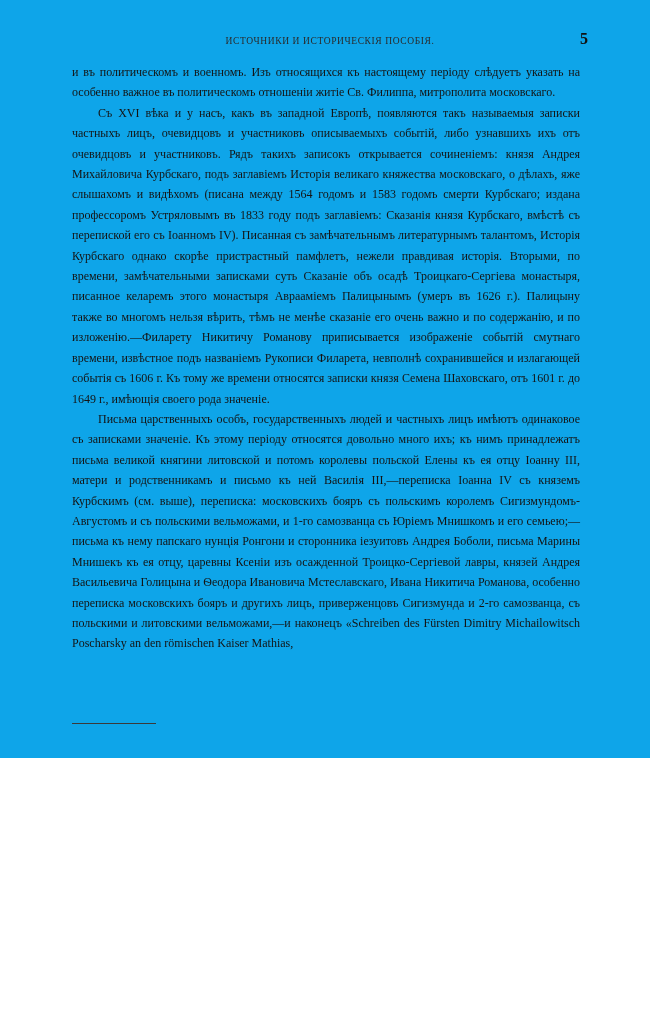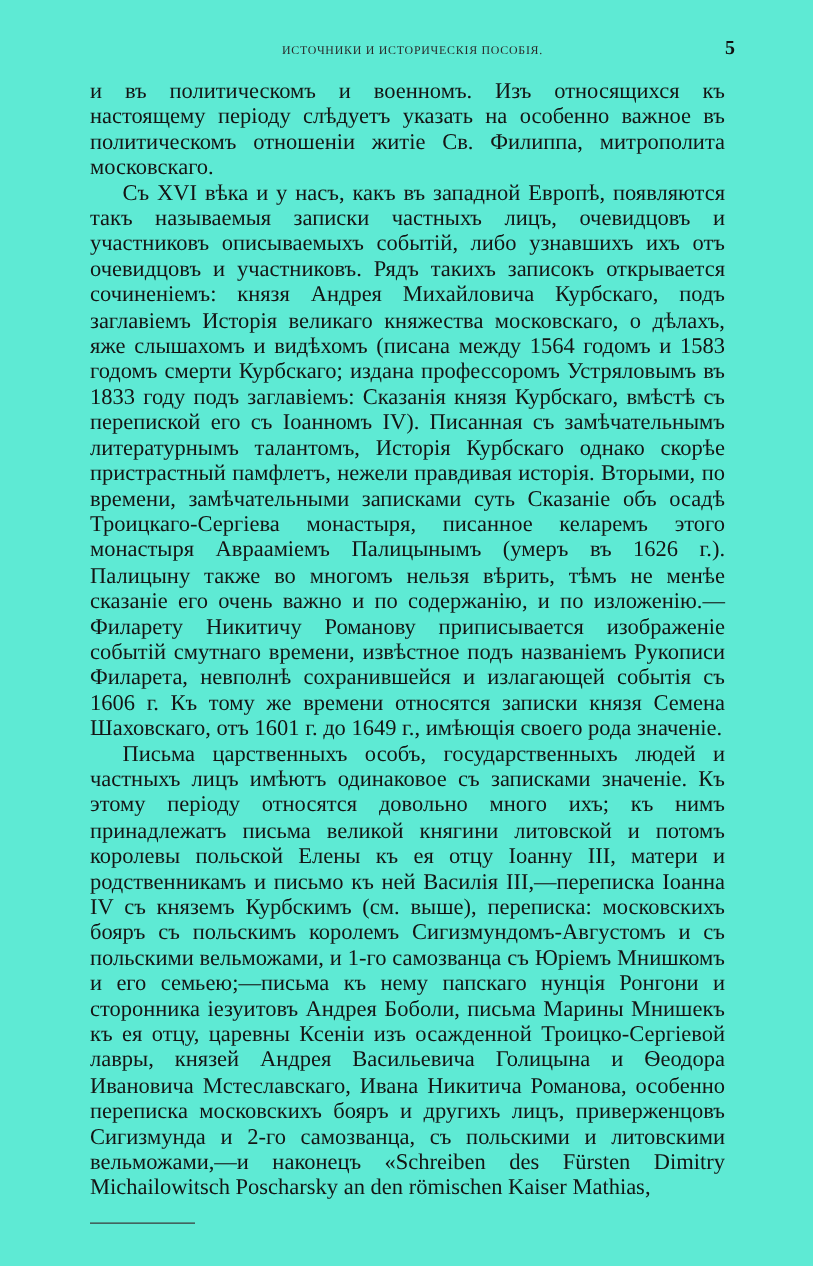--- a/index.html
+++ b/index.html
@@ -12,22 +12,22 @@
     height: 1013px;
     font-family: "Liberation Serif", "DejaVu Serif", serif;
     color: #1a1a1a;
     position: relative;
     overflow: hidden;
   }
   .page {
     position: absolute;
     left: 0; top: 0;
     width: 650px;
-    height: 1013px;
-    background: #5eead4;
+    height: 758px;
+    background: #0ea5e9;
   }
   .header-row {
     position: absolute;
     left: 70px;
     top: 36px;
     width: 520px;
     display: flex;
     align-items: baseline;
     justify-content: center;
   }
@@ -46,21 +46,21 @@
     top: 30px;
     font-size: 16px;
     font-weight: bold;
     color: #111;
   }
   .body-text {
     position: absolute;
     left: 72px;
     top: 62px;
     width: 508px;
-    font-size: 18px;
+    font-size: 12px;
     line-height: 20.4px;
     text-align: justify;
     color: #141414;
   }
   .para {
     margin: 0 0 0 0;
     text-indent: 26px;
     text-align: justify;
     text-justify: inter-word;
     hyphens: none;

